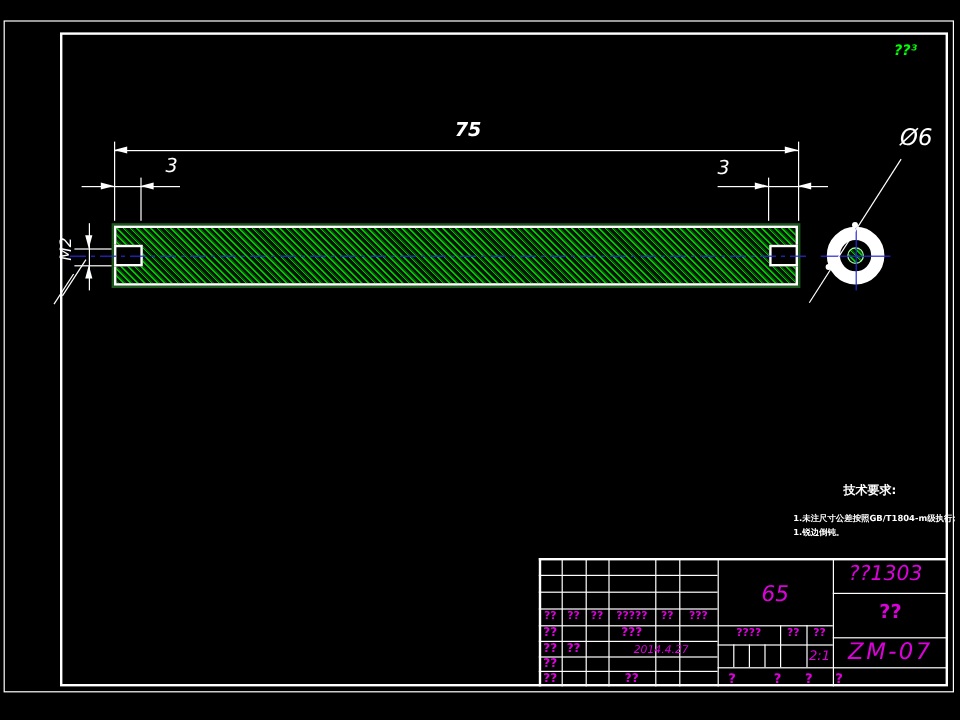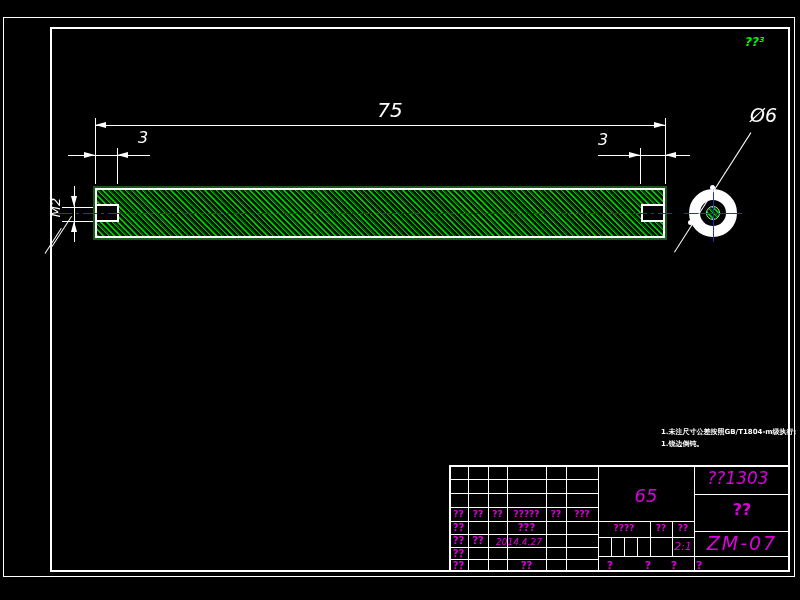--- a/index.html
+++ b/index.html
@@ -29,21 +29,21 @@
   <div class="frame" style="left:50px;top:27px;width:740px;height:545px;border:2px solid #fff;"></div>
 
   <div class="note" style="left:745px;top:35px;color:#00ff00;font-size:12px;font-weight:bold;font-style:italic;">??³</div>
 
   <div class="frame hatch" style="left:95px;top:188px;width:570px;height:50px;border:2px solid #fff;box-shadow:0 0 0 2px rgba(80,255,80,0.35);"></div>
   <div class="frame" style="left:95px;top:204px;width:24px;height:18px;background:#000;border:2px solid #fff;"></div>
   <div class="frame" style="left:641px;top:204px;width:24px;height:18px;background:#000;border:2px solid #fff;"></div>
   <div style="position:absolute;left:58px;top:213px;width:614px;height:1px;
               background:repeating-linear-gradient(90deg,#2828d8 0 14px,transparent 14px 18px,#2828d8 18px 21px,transparent 21px 25px);"></div>
 
-  <div class="dim" style="left:360px;top:98px;width:60px;text-align:center;font-size:20px;">75</div>
+  <div class="dim" style="left:360px;top:98px;width:60px;text-align:center;font-size:16px;font-weight:bold;">75</div>
   <div class="ln" style="left:95px;top:125px;width:570px;height:1px;"></div>
   <div class="arr l" style="left:95px;top:122px;"></div>
   <div class="arr r" style="left:654px;top:122px;"></div>
   <div class="ln" style="left:95px;top:118px;width:1px;height:66px;"></div>
   <div class="ln" style="left:665px;top:118px;width:1px;height:66px;"></div>
 
   <div class="dim" style="left:138px;top:128px;font-size:16px;">3</div>
   <div class="ln" style="left:68px;top:155px;width:82px;height:1px;"></div>
   <div class="ln" style="left:117px;top:148px;width:1px;height:36px;"></div>
   <div class="arr r" style="left:84px;top:152px;"></div>
@@ -66,20 +66,21 @@
 
   <div class="frame" style="left:689px;top:189px;width:48px;height:48px;border:11px solid #fff;border-radius:50%;"></div>
   <div class="frame hatch" style="left:706px;top:206px;width:14px;height:14px;border:1px solid #aaffaa;border-radius:50%;"></div>
   <div class="bln" style="left:684px;top:213px;width:58px;height:1px;"></div>
   <div class="bln" style="left:713px;top:185px;width:1px;height:57px;"></div>
   <div class="ln" style="left:674px;top:252px;width:142px;height:1px;transform-origin:0 0;transform:rotate(-57.4deg);"></div>
   <div class="dot" style="left:688px;top:220px;"></div>
   <div class="dot" style="left:710px;top:185px;"></div>
   <div class="dim" style="left:750px;top:104px;font-size:19px;">Ø6</div>
 
+  <div class="note" style="left:650px;top:402px;width:150px;text-align:center;font-size:10px;font-weight:bold;">技术要求:</div>
   <div class="note" style="left:661px;top:427px;font-size:7px;font-weight:bold;">1.未注尺寸公差按照GB/T1804-m级执行;</div>
   <div class="note" style="left:661px;top:439px;font-size:7px;font-weight:bold;">1.锐边倒钝。</div>
 
   <div style="position:absolute;left:0;top:0;">
 
     <div class="ln" style="left:449px;top:465px;width:341px;height:2px;"></div>
     <div class="ln" style="left:449px;top:479px;width:149px;height:1px;"></div>
     <div class="ln" style="left:449px;top:493px;width:149px;height:1px;"></div>
     <div class="ln" style="left:449px;top:507px;width:149px;height:1px;"></div>
     <div class="ln" style="left:449px;top:521px;width:245px;height:1px;"></div>
@@ -109,21 +110,21 @@
     <div class="tb" style="left:468px;top:509px;width:20px;font-size:9px;font-weight:bold;">??</div>
     <div class="tb" style="left:488px;top:509px;width:19px;font-size:9px;font-weight:bold;">??</div>
     <div class="tb" style="left:507px;top:509px;width:39px;font-size:9px;font-weight:bold;">?????</div>
     <div class="tb" style="left:546px;top:509px;width:20px;font-size:9px;font-weight:bold;">??</div>
     <div class="tb" style="left:566px;top:509px;width:32px;font-size:9px;font-weight:bold;">???</div>
 
     <div class="tb" style="left:449px;top:522px;width:19px;font-size:10px;font-weight:bold;">??</div>
     <div class="tb" style="left:507px;top:522px;width:39px;font-size:10px;font-weight:bold;">???</div>
     <div class="tb" style="left:449px;top:535px;width:19px;font-size:10px;font-weight:bold;">??</div>
     <div class="tb" style="left:468px;top:535px;width:20px;font-size:10px;font-weight:bold;">??</div>
-    <div class="tb" style="left:490px;top:537px;width:58px;font-size:9px;font-style:italic;">2014.4.27</div>
+    <div class="tb" style="left:490px;top:537px;width:58px;font-size:9px;font-style:italic;padding-left:32px;">2014.4.27</div>
     <div class="tb" style="left:449px;top:548px;width:19px;font-size:10px;font-weight:bold;">??</div>
     <div class="tb" style="left:449px;top:560px;width:19px;font-size:10px;font-weight:bold;">??</div>
     <div class="tb" style="left:507px;top:560px;width:39px;font-size:10px;font-weight:bold;">??</div>
 
     <div class="tb" style="left:598px;top:485px;width:96px;font-size:18px;font-style:italic;">65</div>
     <div class="tb" style="left:598px;top:523px;width:52px;font-size:9px;font-weight:bold;">????</div>
     <div class="tb" style="left:650px;top:523px;width:22px;font-size:9px;font-weight:bold;">??</div>
     <div class="tb" style="left:672px;top:523px;width:22px;font-size:9px;font-weight:bold;">??</div>
     <div class="tb" style="left:672px;top:540px;width:22px;font-size:11px;font-style:italic;">2:1</div>
 

